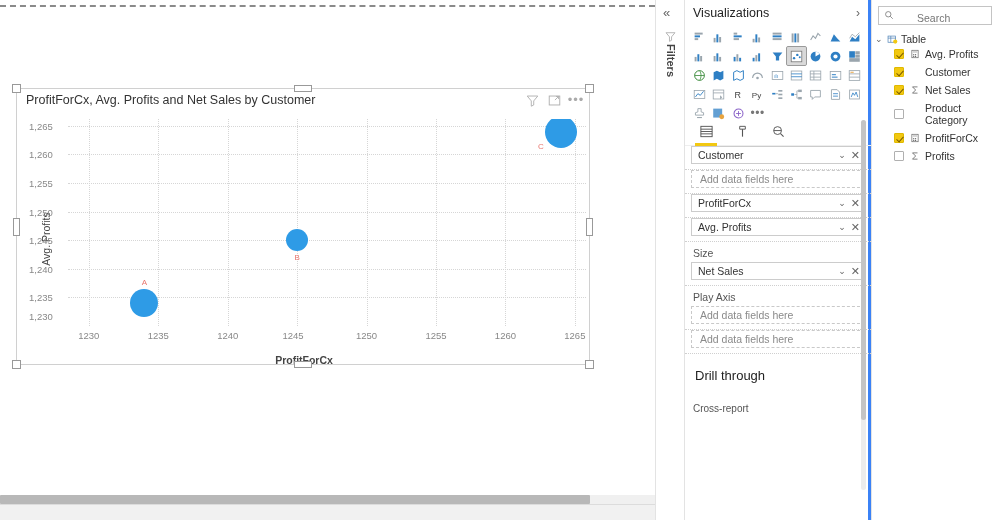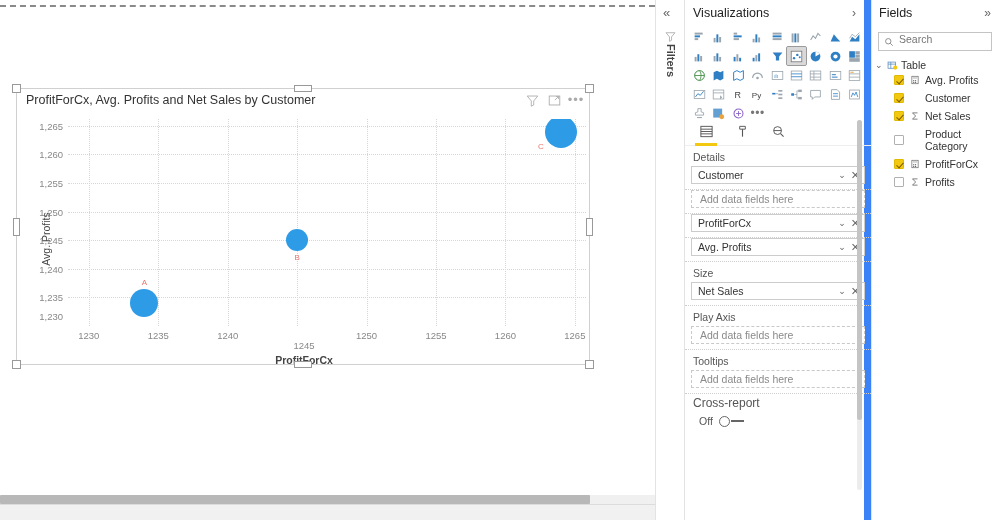--- a/index.html
+++ b/index.html
@@ -64,21 +64,21 @@
   .vi-dots { font-size: 13px; color: #777; letter-spacing: 1px; line-height: 8px; }
 
   
   .plot-wrap { position: absolute; left: 0; top: 22px; width: 574px; height: 255px; }
   .ylabel {
     position: absolute; left: 2px; top: 50%;
     transform: translateY(-50%) rotate(-90deg); transform-origin: center;
     font-size: 10.5px; color: #444; white-space: nowrap;
   }
   .ytick {
-    position: absolute; width: 34px; text-align: right;
+    position: absolute; width: 34px; 
     font-size: 9.5px; color: #888; transform: translateY(-50%);
   }
   .xtick {
     position: absolute; width: 40px; text-align: center;
     font-size: 9.5px; color: #888; transform: translateX(-50%);
   }
   .xlabel {
     position: absolute; left: 0; right: 0; bottom: 0;
     text-align: center; font-size: 10.5px; color: #444; font-weight: 600;
   }
@@ -112,21 +112,21 @@
   .rail-funnel { position: absolute; left: 9px; top: 28px; opacity: .6; }
   .rail-text {
     position: absolute; left: 9px; top: 44px;
     font-size: 11px; color: #444; font-weight: 600;
     writing-mode: vertical-rl; white-space: nowrap;
   }
 
   
   .viz-pane {
     position: absolute; left: 685px; top: 0; width: 186px; height: 520px;
-    background: #fff; border-right: 7px solid #3b82f6;
+    background: #fff; border-right: 3px solid #3b82f6;
   }
   .pane-head {
     position: relative; height: 26px; padding: 6px 8px 0 8px;
     display: flex; align-items: flex-start; justify-content: space-between;
   }
   .pane-title { font-size: 12.5px; color: #222; }
   .pane-chevron { font-size: 12px; color: #666; cursor: pointer; }
 
   .icon-grid {
     position: absolute; left: 5px; top: 28px; width: 176px;
@@ -163,21 +163,21 @@
   .well-box.empty {
     border: 1px dashed #c9c9c9; color: #8a8a8a; padding-left: 8px;
   }
   .well-box .wb-name { flex: 1; white-space: nowrap; overflow: hidden; }
   .wb-act { display: flex; align-items: center; gap: 5px; color: #666; }
   .wb-caret { font-size: 9px; }
   .wb-x { font-size: 11px; line-height: 1; }
   .well-sep { height: 1px; margin: 5px 0 0 0; border-top: 1px dotted #cfcfcf; }
 
   .drill-title { font-size: 13px; color: #222; padding: 14px 0 6px 10px; }
-  .drill-sub { font-size: 12px; color: #555; padding: 2px 16px 5px 8px; }
+  .drill-sub { font-size: 10px; color: #555; padding: 2px 16px 5px 8px; margin-top: 12px; }
   .toggle-row { display: flex; align-items: center; gap: 6px; padding-left: 14px; }
   .toggle-label { font-size: 10.5px; color: #555; }
   .toggle { position: relative; width: 26px; height: 11px; }
   .toggle .knob {
     position: absolute; left: 0; top: 0; width: 11px; height: 11px;
     border: 1.4px solid #666; border-radius: 50%; background: #fff;
   }
   .toggle .bar {
     position: absolute; left: 12px; top: 4.5px; width: 13px; height: 1.6px; background: #666;
   }
@@ -190,21 +190,21 @@
     position: absolute; left: 0; top: 0; width: 5px; height: 300px;
     background: #c4c4c4; border-radius: 3px; display: block;
   }
 
   
   .fields-pane {
     position: absolute; left: 871px; top: 0; width: 128px; height: 520px; background: #fff;
   }
   .search-box {
     margin: 6px 7px 0 7px; height: 19px; border: 1px solid #c4c4c4;
-    display: flex; align-items: flex-start; gap: 5px; padding: 0 5px;
+    display: flex; align-items: flex-end; gap: 23px; padding: 0 5px;
   }
   .search-box input {
     border: 0; outline: 0; font-size: 10.5px; color: #6d6d6d;
     font-family: inherit; width: 100%; background: transparent;
   }
   .tree { padding: 8px 0 0 4px; }
   .tree-root { display: flex; align-items: center; gap: 3px; font-size: 10.5px; color: #333; }
   .tree-caret { font-size: 9px; color: #666; width: 9px; cursor: pointer; }
   .field-row {
     display: flex; align-items: center; gap: 5px;
@@ -270,21 +270,21 @@
             <div class="ytick" style="left: 12px; top: 129.227px;">1,245</div>
             <div class="ytick" style="left: 12px; top: 100.635px;">1,250</div>
             <div class="ytick" style="left: 12px; top: 72.0442px;">1,255</div>
             <div class="ytick" style="left: 12px; top: 43.453px;">1,260</div>
             <div class="ytick" style="left: 12px; top: 14.8619px;">1,265</div>
           </div>
         <div id="xticks">
             <div class="xtick" style="left: 71.8311px; top: 219px;">1230</div>
             <div class="xtick" style="left: 141.268px; top: 219px;">1235</div>
             <div class="xtick" style="left: 210.705px; top: 219px;">1240</div>
-            <div class="xtick" style="left: 287px; top: 219px; margin-top: 10px;">1245</div>
+            <div class="xtick" style="left: 276px; top: 219px;">1245</div>
             <div class="xtick" style="left: 349.579px; top: 219px;">1250</div>
             <div class="xtick" style="left: 419.016px; top: 219px;">1255</div>
             <div class="xtick" style="left: 488.453px; top: 219px;">1260</div>
             <div class="xtick" style="left: 557.89px; top: 219px;">1265</div>
           </div>
         <div class="grid-area" id="gridArea">
             <div class="gl-h" style="top: 178.409px;"></div>
             <div class="gl-h" style="top: 149.818px;"></div>
             <div class="gl-h" style="top: 121.227px;"></div>
             <div class="gl-h" style="top: 92.6354px;"></div>
@@ -600,21 +600,20 @@
       <span class="wt">
         <svg width="15" height="15" viewBox="0 0 16 16">
           <circle cx="7" cy="7" r="4.2" fill="none" stroke="#555" stroke-width="1"></circle>
           <path d="M10.2 10.2l3.2 3.2" stroke="#555" stroke-width="1.2"></path>
           <path d="M3 7h8" stroke="#555" stroke-width="1"></path>
         </svg>
       </span>
     </div>
 
     <div class="wells" id="wells">
-        <div class="well-label">Details</div>
         <div class="well-box">
           <span class="wb-name">Customer</span>
           <span class="wb-act">
             <span class="wb-caret">⌄</span>
             <span class="wb-x">✕</span>
           </span>
         </div>
         <div class="well-sep"></div>
         <div class="well-box empty">
           <span class="wb-name">Add data fields here</span>
@@ -643,46 +642,35 @@
             <span class="wb-caret">⌄</span>
             <span class="wb-x">✕</span>
           </span>
         </div>
         <div class="well-sep"></div>
         <div class="well-label">Play Axis</div>
         <div class="well-box empty">
           <span class="wb-name">Add data fields here</span>
         </div>
         <div class="well-sep"></div>
-        <div class="well-label">Tooltips</div>
         <div class="well-box empty">
           <span class="wb-name">Add data fields here</span>
         </div>
         <div class="well-sep"></div>
+        <div class="drill-title">Drill through</div>
         <div class="drill-sub">Cross-report</div>
-        <div class="toggle-row">
-          <span class="toggle-label">Off</span>
-          <span class="toggle">
-            <span class="knob"></span>
-            <span class="bar"></span>
-          </span>
-        </div>
       </div>
 
     <div class="viz-scroll">
       <i></i>
     </div>
   </div>
 
   <div class="fields-pane">
     <div class="fields-divider"></div>
-    <div class="pane-head">
-      <span class="pane-title">Fields</span>
-      <span class="pane-chevron">»</span>
-    </div>
 
     <div class="search-box">
       <span>
         <svg width="10" height="10" viewBox="0 0 16 16">
           <circle cx="6.8" cy="6.8" r="4.3" fill="none" stroke="#6d6d6d" stroke-width="1.2"></circle>
           <path d="M10 10l4 4" stroke="#6d6d6d" stroke-width="1.2"></path>
         </svg>
       </span>
       <input type="text" placeholder="Search" style="">
     </div>

